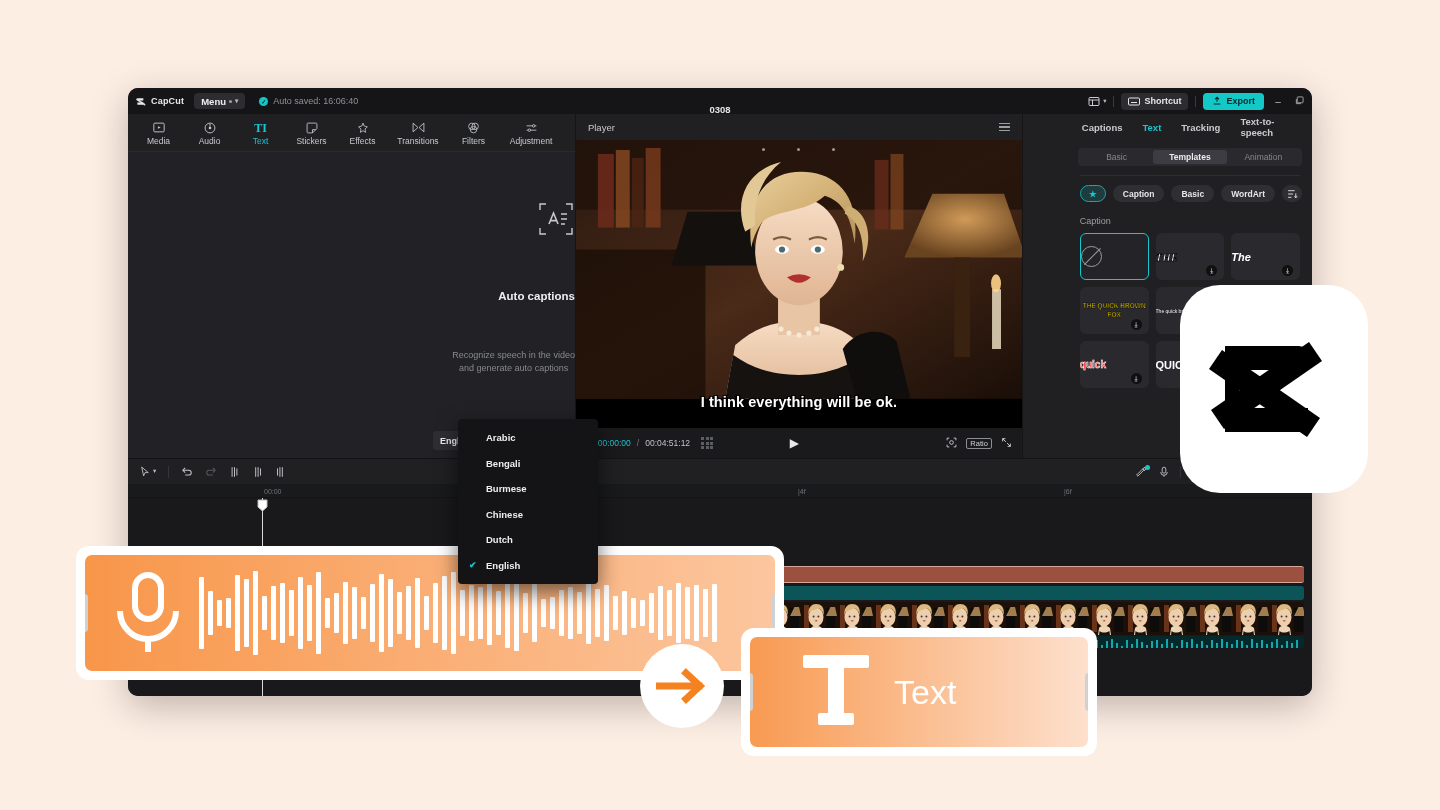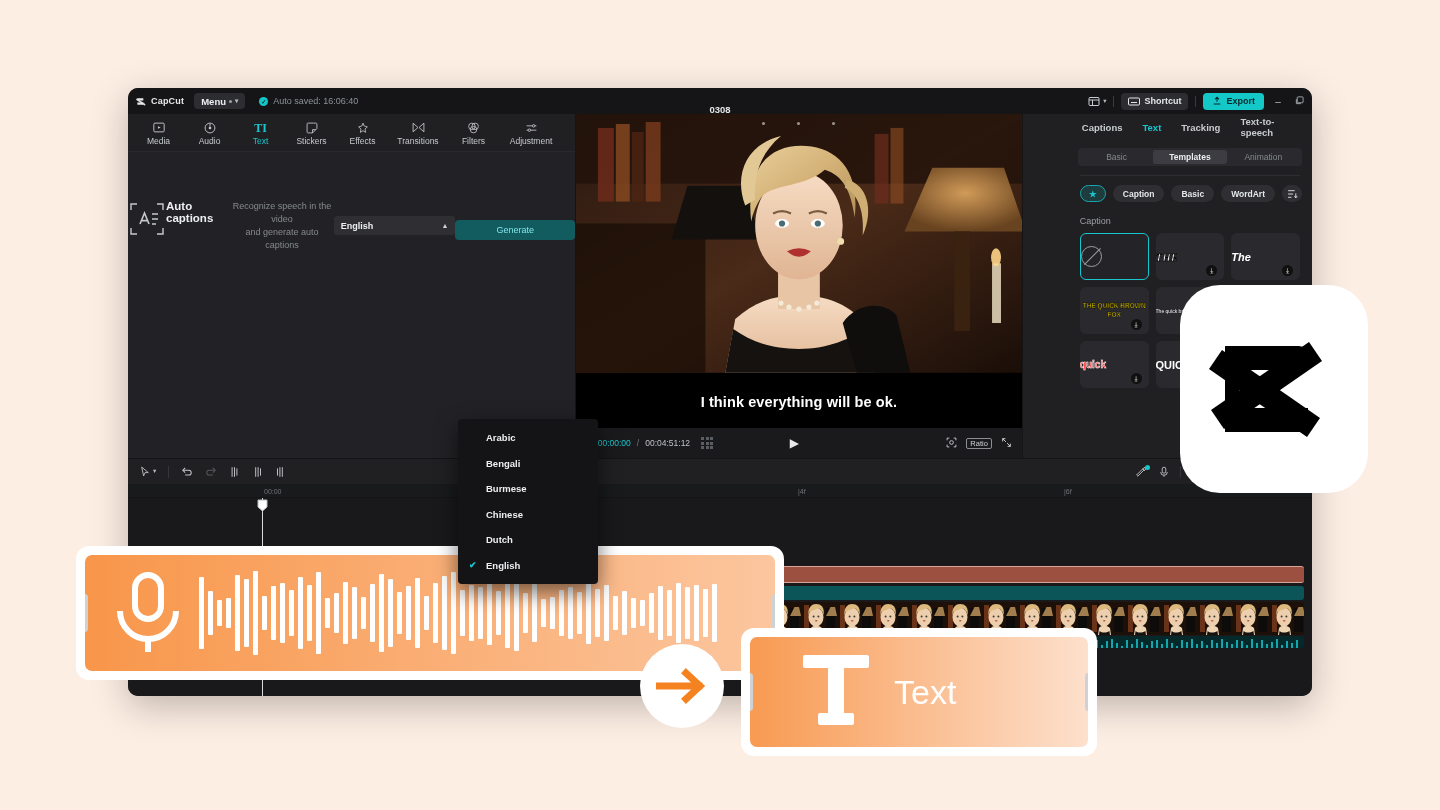--- a/index.html
+++ b/index.html
@@ -96,21 +96,21 @@
     color:#c8cbce; font-size:9px; margin-bottom:8px;
     white-space:nowrap; overflow:hidden;
   }
   .sub-item.active { color:#19c6cf; }
   .sub-item.plain { background:#29292d; justify-content:flex-start; padding-left:7px; gap:4px; }
   .tri { font-size:6px; color:#8d9195; }
   .panel-main { flex:1; background:#222226; position:relative; }
 
   .ac-wrap {
     position:absolute; left:0; right:0; top:48px;
-    display:flex; flex-direction:row; align-items:flex-start;
+    display:flex; flex-direction:column; align-items:flex-end;gap:40px;
   }
   .ac-icon {
     width:38px; height:38px; margin-bottom:12px;
     position:relative;
   }
   .ac-title { color:#eceef0; font-size:11.5px; font-weight:700; margin-bottom:7px; }
   .ac-desc { color:#85898d; font-size:9px; line-height:1.45; text-align:center; }
   .lang-select {
     margin-top:16px; width:142px; height:19px;
     background:#2e2e33; border-radius:3px;
@@ -436,20 +436,28 @@
             </div>
             <div class="ac-btn">
               <span>Generate</span>
             </div>
           </div>
         </div>
       </div>
     </div>
 
     <div class="player-col">
+      <div class="player-head">
+        <span>Player</span>
+        <span class="hamb">
+            <i></i>
+            <i></i>
+            <i></i>
+          </span>
+      </div>
       <div class="stage">
         <svg class="video-img" viewBox="0 0 448 260" preserveAspectRatio="xMidYMid slice">
           <defs>
             <linearGradient id="bgw" x1="0" y1="0" x2="1" y2="1">
               <stop offset="0" stop-color="#2a1810"></stop>
                 <stop offset=".5" stop-color="#4a2a18"></stop>
                 <stop offset="1" stop-color="#1a0e08"></stop>
             </linearGradient>
             <radialGradient id="lampg" cx=".5" cy=".4" r=".6">
               <stop offset="0" stop-color="#d8a15c"></stop>

